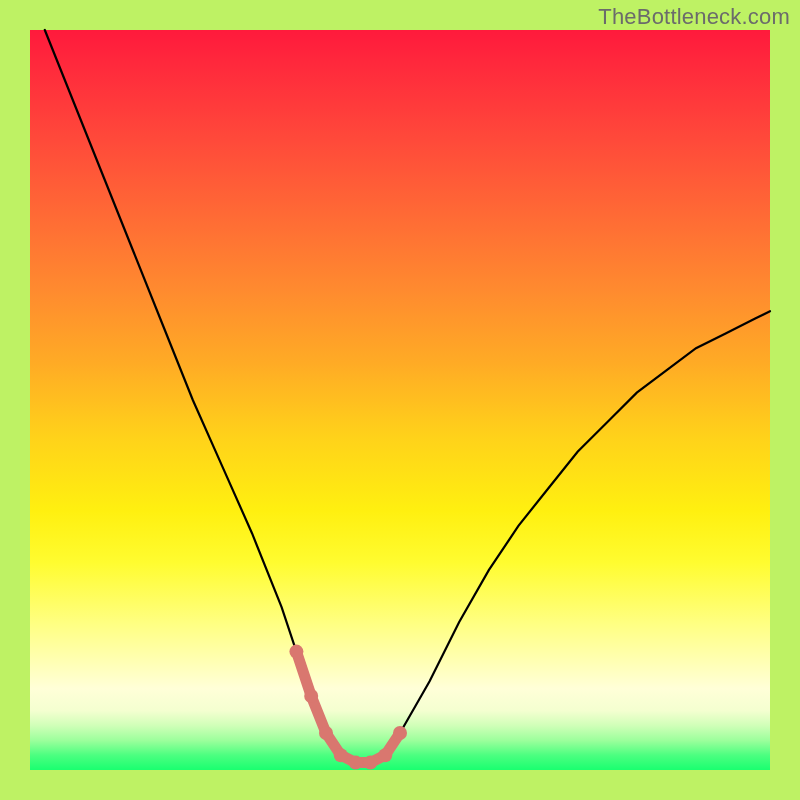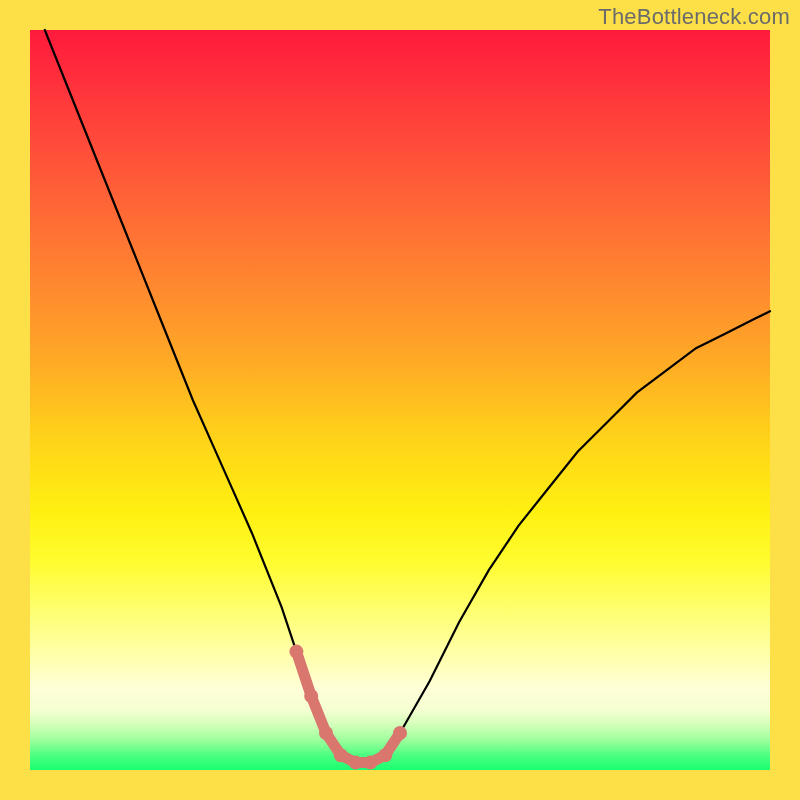--- a/index.html
+++ b/index.html
@@ -10,21 +10,21 @@
     background: #000;
     overflow: hidden;
     font-family: Arial, Helvetica, sans-serif;
   }
   .frame {
     position: absolute;
     left: 0;
     top: 0;
     width: 800px;
     height: 800px;
-    background: #fde047;
+    background: #bef264;
   }
   .plot {
     position: absolute;
     left: 30px;
     top: 30px;
     width: 740px;
     height: 740px;
     
     background: linear-gradient(to bottom,
       #ff1a3c 0%,

